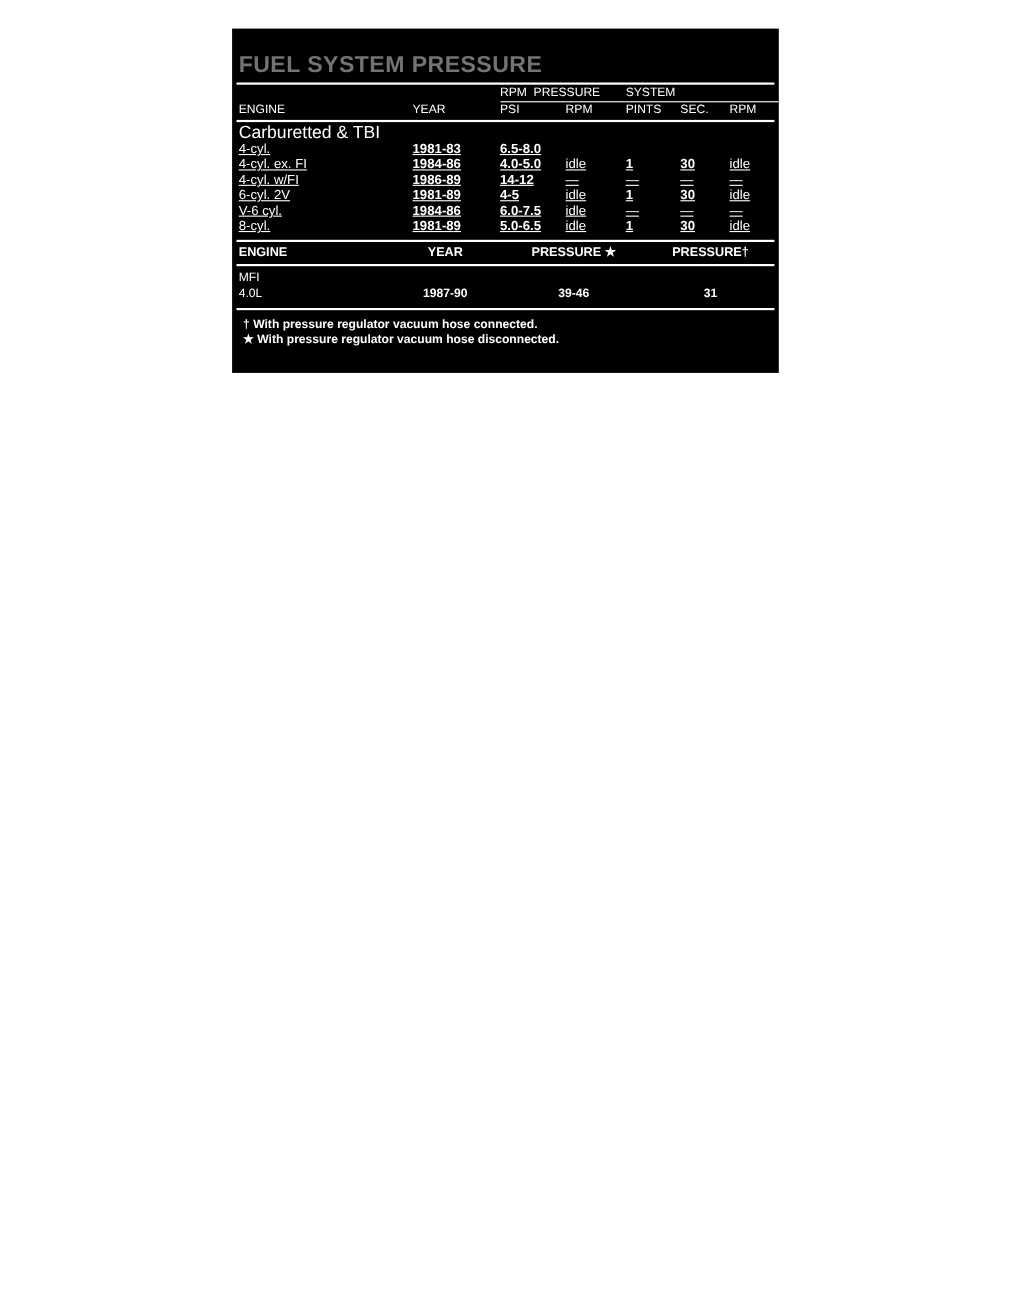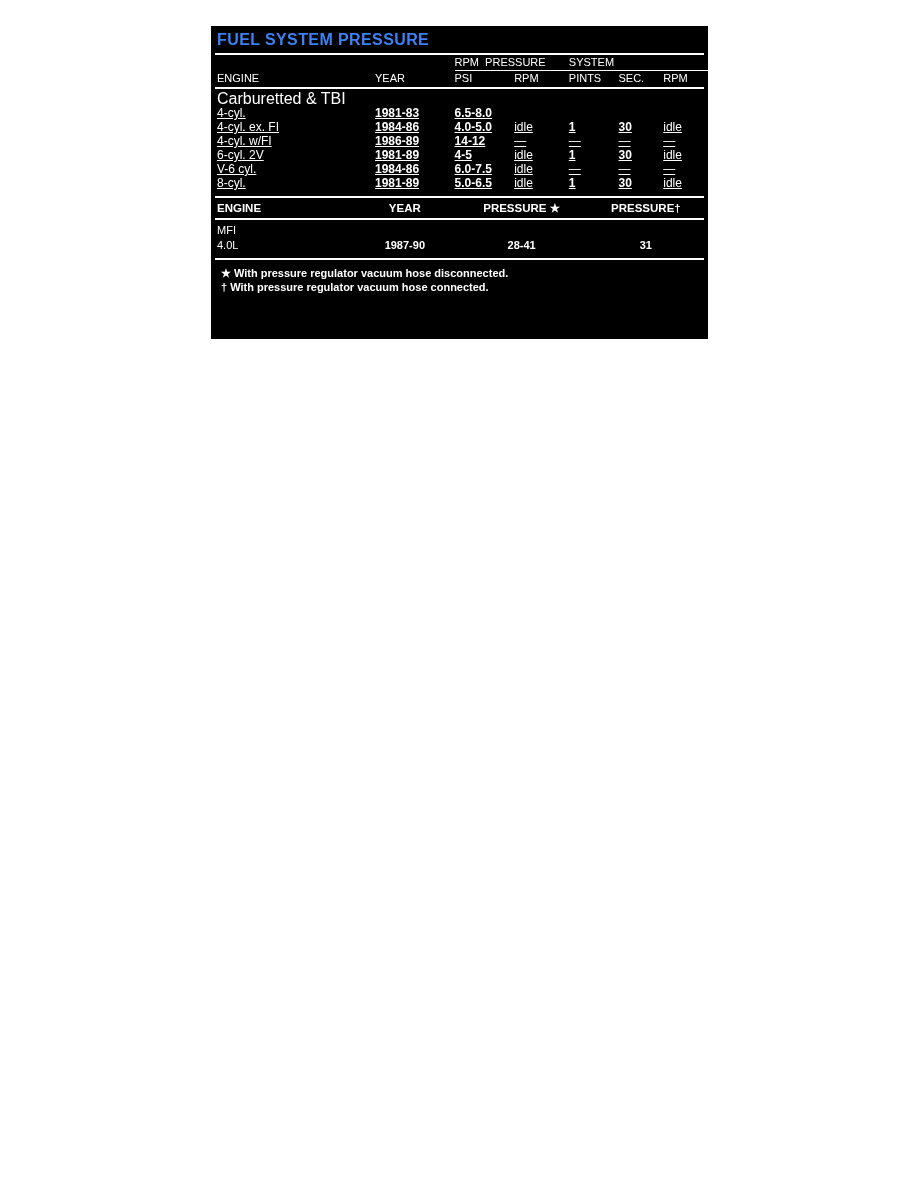--- a/index.html
+++ b/index.html
@@ -24,25 +24,26 @@
     height: 313px;
     background: #000000;
     color: #ffffff;
     box-sizing: border-box;
     padding: 0;
     overflow: hidden;
   }
 
   .title-bar {
     padding: 5px 0 2px 6px;
-    font-size: 16px;
+    font-size: 21px;
     font-weight: bold;
     letter-spacing: 0.4px;
-    color: #3b82f6;
+    color: #737373;
     font-family: "Liberation Sans", sans-serif;
+    margin-top: 16px;
   }
   .title-underline {
     height: 2px;
     background: #ffffff;
     margin: 2px 4px 0 4px;
   }
 
   table.spec {
     width: 100%;
     border-collapse: collapse;
@@ -273,30 +274,30 @@
           </td>
     </tr>
 
     <tr>
       <td class="eng" colspan="4">MFI</td>
     </tr>
 
     <tr>
       <td class="eng">4.0L</td>
       <td style="font-weight:bold">1987-90</td>
-      <td style="font-weight:bold">28-41</td>
+      <td style="font-weight:bold">39-46</td>
       <td style="font-weight:bold">31</td>
     </tr>
 
     <tr class="sect-rule">
       <td colspan="4">
             <div class="bar" style="margin-top:5px;"></div>
           </td>
     </tr>
   </tbody>
     </table>
 
   <div class="footnotes">
+    <div>† With pressure regulator vacuum hose connected.</div>
     <div>★ With pressure regulator vacuum hose disconnected.</div>
-    <div>† With pressure regulator vacuum hose connected.</div>
   </div>
 
 </div>
 
 </body></html>

